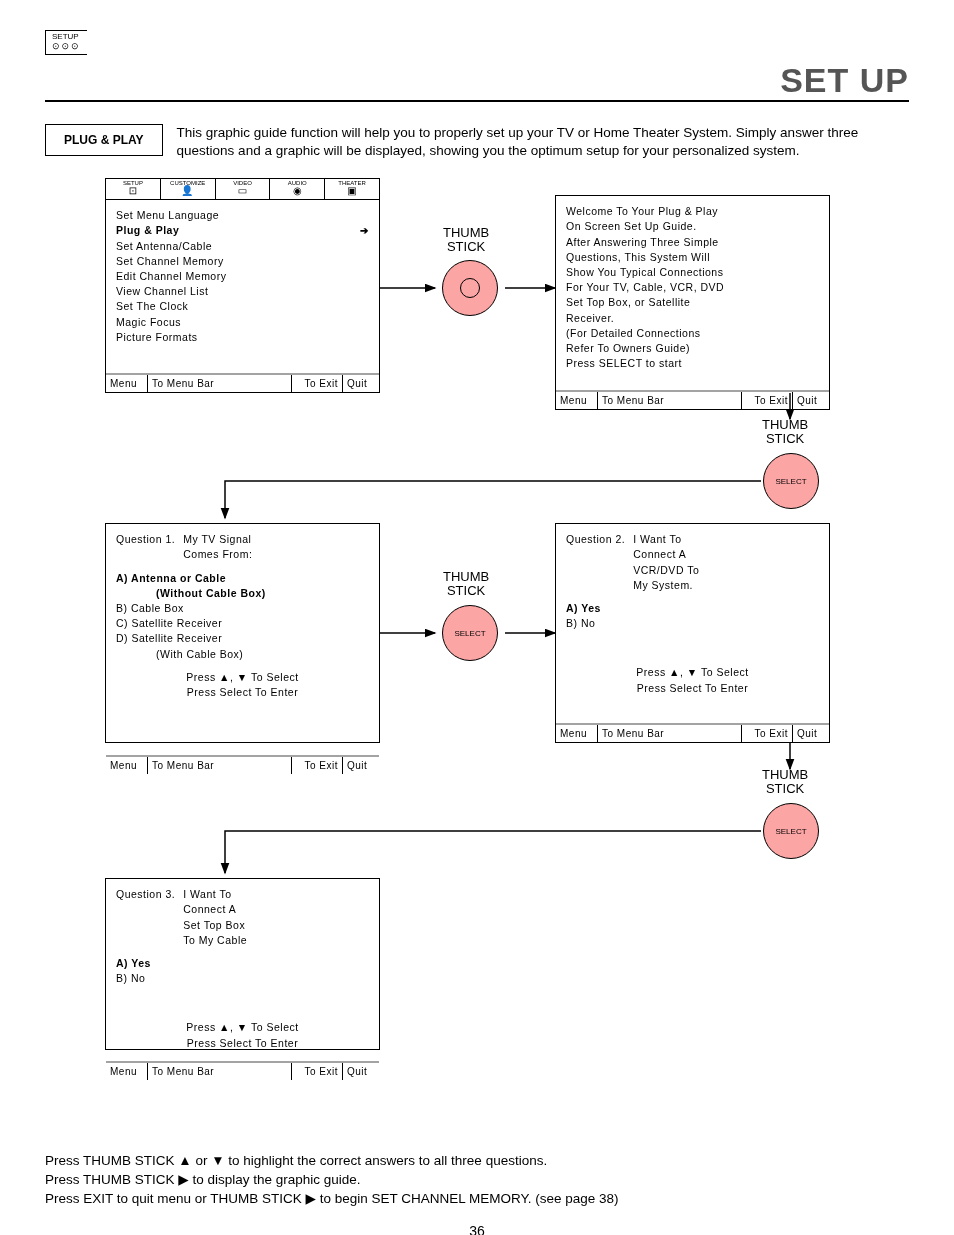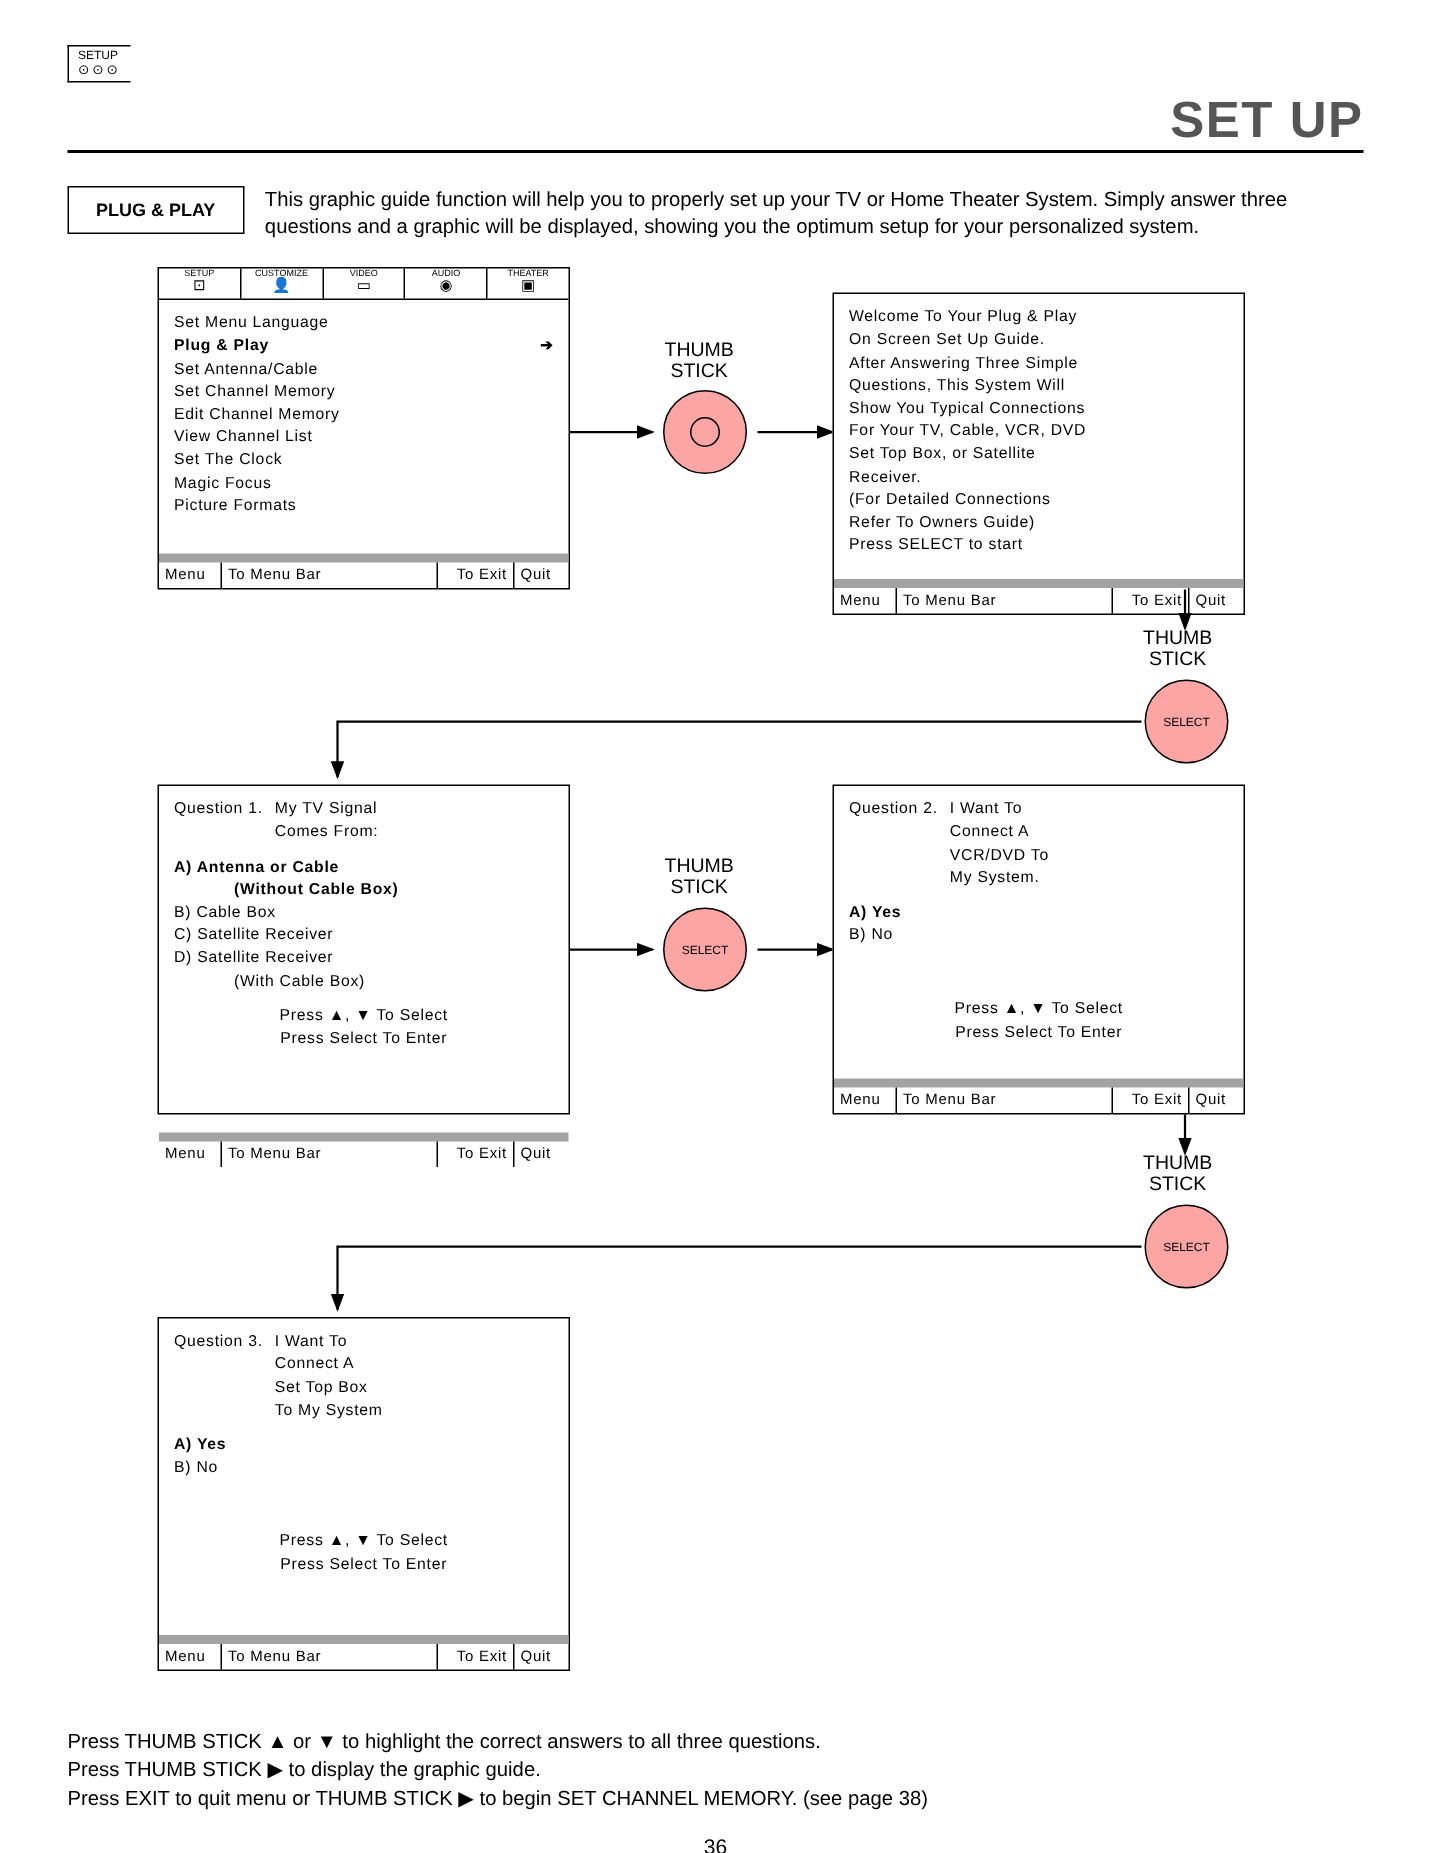--- a/index.html
+++ b/index.html
@@ -49,21 +49,21 @@
     border: 1.5px solid #000;
     background: #fff;
     width: 275px;
     display: flex;
     flex-direction: column;
   }
   .screen-body { flex: 1; padding: 8px 10px 10px 10px; letter-spacing: 0.5px; line-height: 1.45; font-size: 10.5px;}
   .topbar { display: flex; border-bottom: 1px solid #000; }
   .tab { flex:1; border-right:1px solid #000; font-size:6px; text-align:center; padding:1px 0 0 0; line-height:1; height:20px; overflow:hidden;}
   .tab:last-child{border-right:none;}
-  .footer-bar { display:flex; border-top:6px solid #a3a3a3; font-size:10px; letter-spacing:0.5px;}
+  .footer-bar { display:flex; border-top:2px solid #a3a3a3; font-size:10px; letter-spacing:0.5px;}
   .footer-bar div { padding:3px 4px; }
   .fb-menu{border-right:1px solid #000; width:42px;}
   .fb-tobar{flex:1; padding-left:6px;}
   .fb-exit{border-left:1px solid #000; border-right:1px solid #000; width:52px; text-align:right; padding-right:4px;}
   .fb-quit{width:36px; padding-left:4px;}
   .bold{font-weight:bold;}
   .menu-item{display:flex; align-items:center; gap:4px;}
   .arrow-r{font-size:10px;}
   .instr { text-align:center; font-size:10.5px; letter-spacing:0.5px;}
   .thumb-lbl{ position:absolute; font-size:13px; text-align:center; line-height:1.1;}
@@ -257,26 +257,26 @@
   <svg class="conn" style="left:180px; top:565px; width:600px; height:140px;">
     <defs>
         <marker id="ah4" markerWidth="8" markerHeight="8" refX="7" refY="3" orient="auto">
           <path d="M0,0 L8,3 L0,6 Z" fill="#000"></path>
         </marker>
       </defs>
     <line x1="565" y1="0" x2="565" y2="26" stroke="#000" stroke-width="1.5" marker-end="url(#ah4)"></line>
     <path d="M536 88 L0 88 L0 130" stroke="#000" stroke-width="1.5" fill="none" marker-end="url(#ah4)"></path>
   </svg>
 
-  <div class="screen" style="left:60px; top:700px; height:236px;">
+  <div class="screen" style="left:60px; top:700px; height:172px;">
     <div class="screen-body">
       <div style="display:flex;">
           <span>Question 3.</span>
           <span style="width:8px;"></span>
-          <div><span>I Want To</span><br><span>Connect A</span><br><span>Set Top Box</span><br><span>To My System</span></div>
+          <div><span>I Want To</span><br><span>Connect A</span><br><span>Set Top Box</span><br><span>To My Cable</span></div>
         </div>
       <div style="height:8px;"></div>
       <div class="bold">A) Yes</div>
       <div>B) No</div>
       <div style="height:34px;"></div>
       <div class="instr">Press ▲, ▼ To Select</div>
       <div class="instr">Press Select To Enter</div>
     </div>
     <div class="footer-bar">
       <div class="fb-menu">Menu</div>

